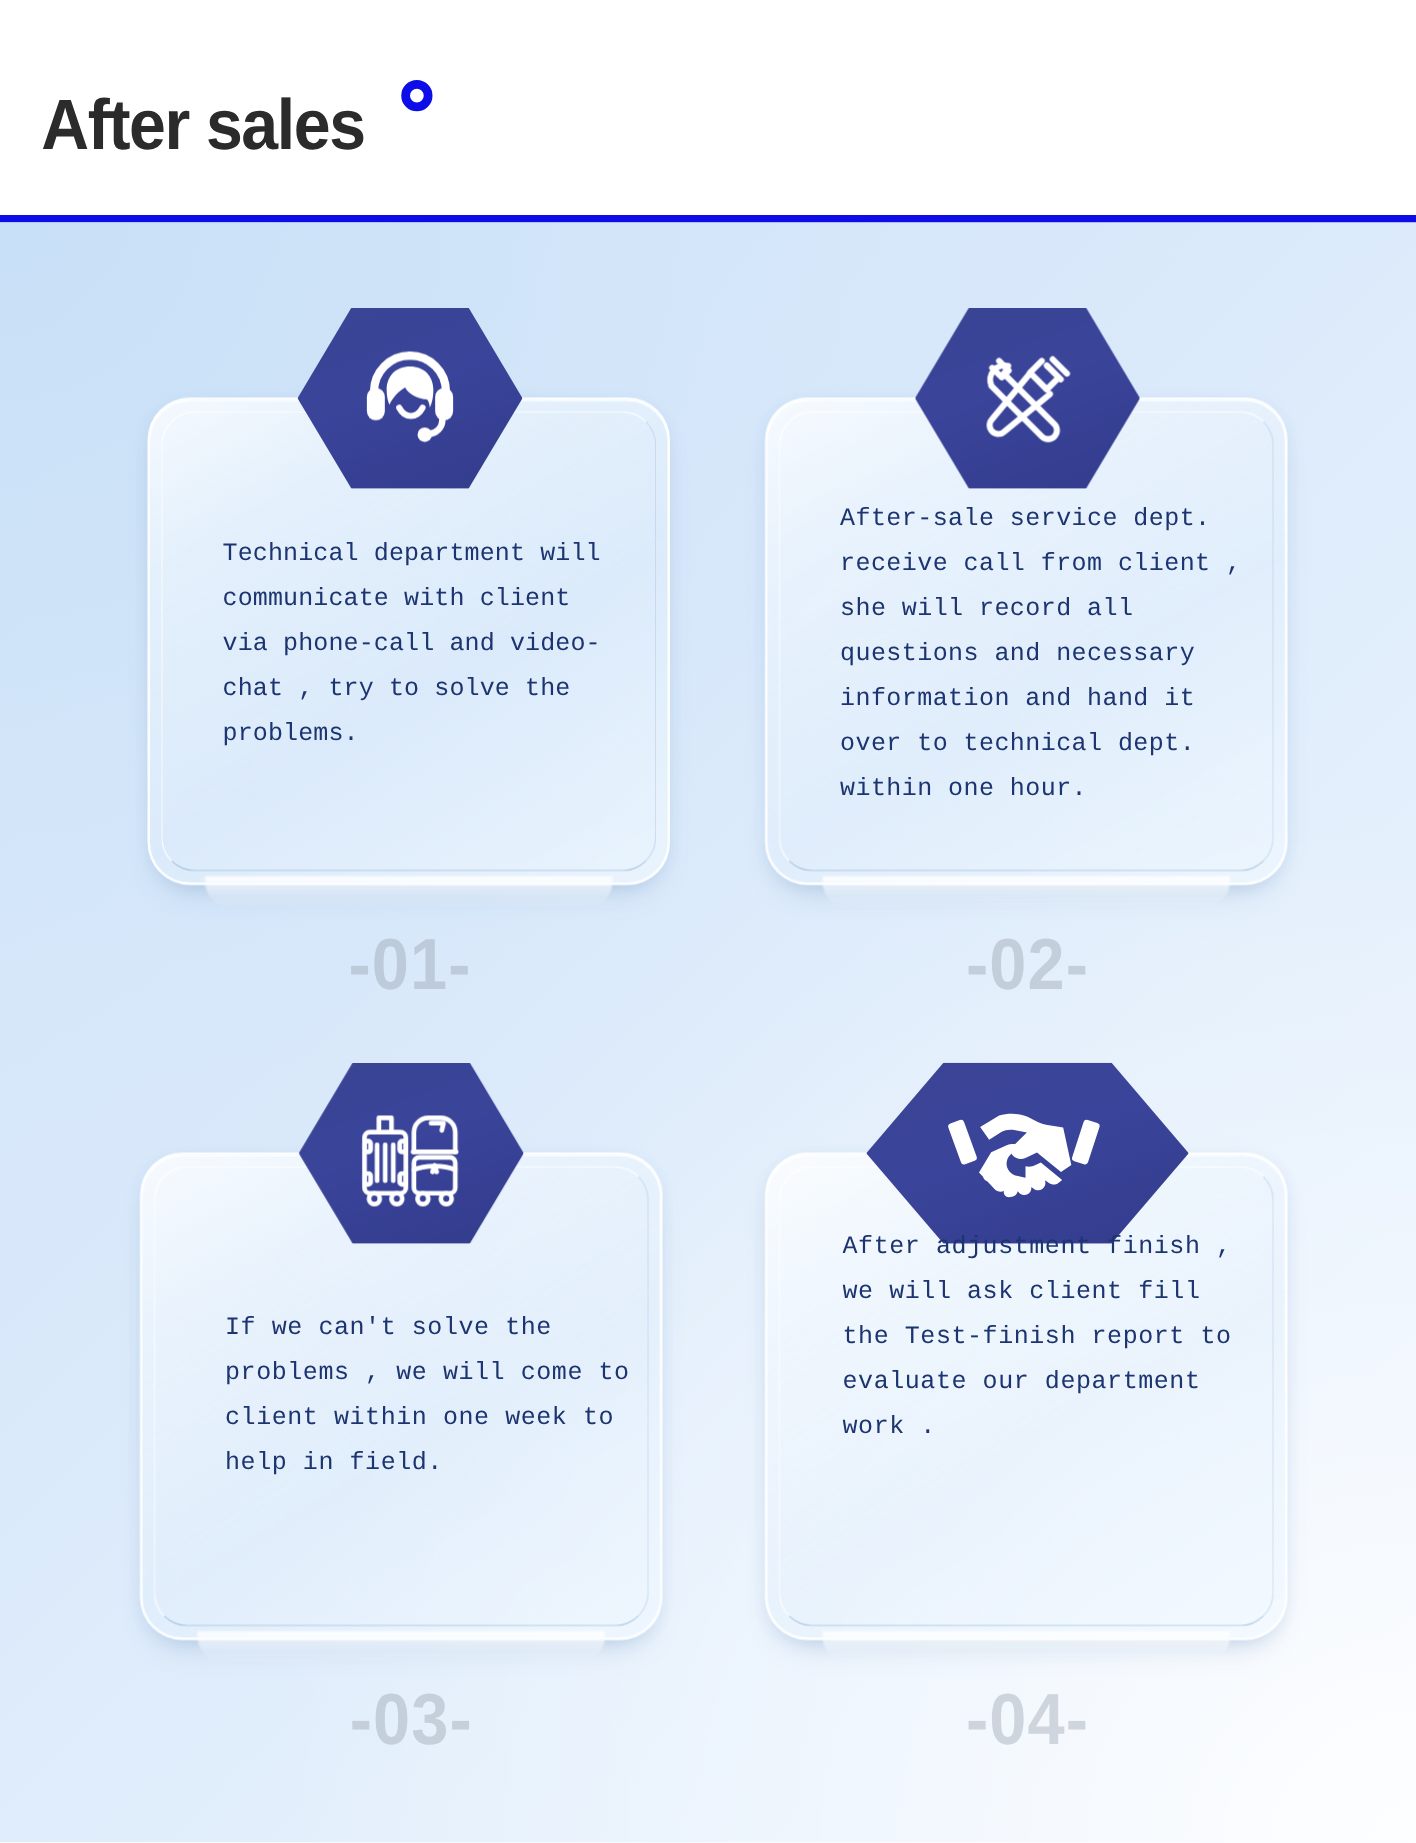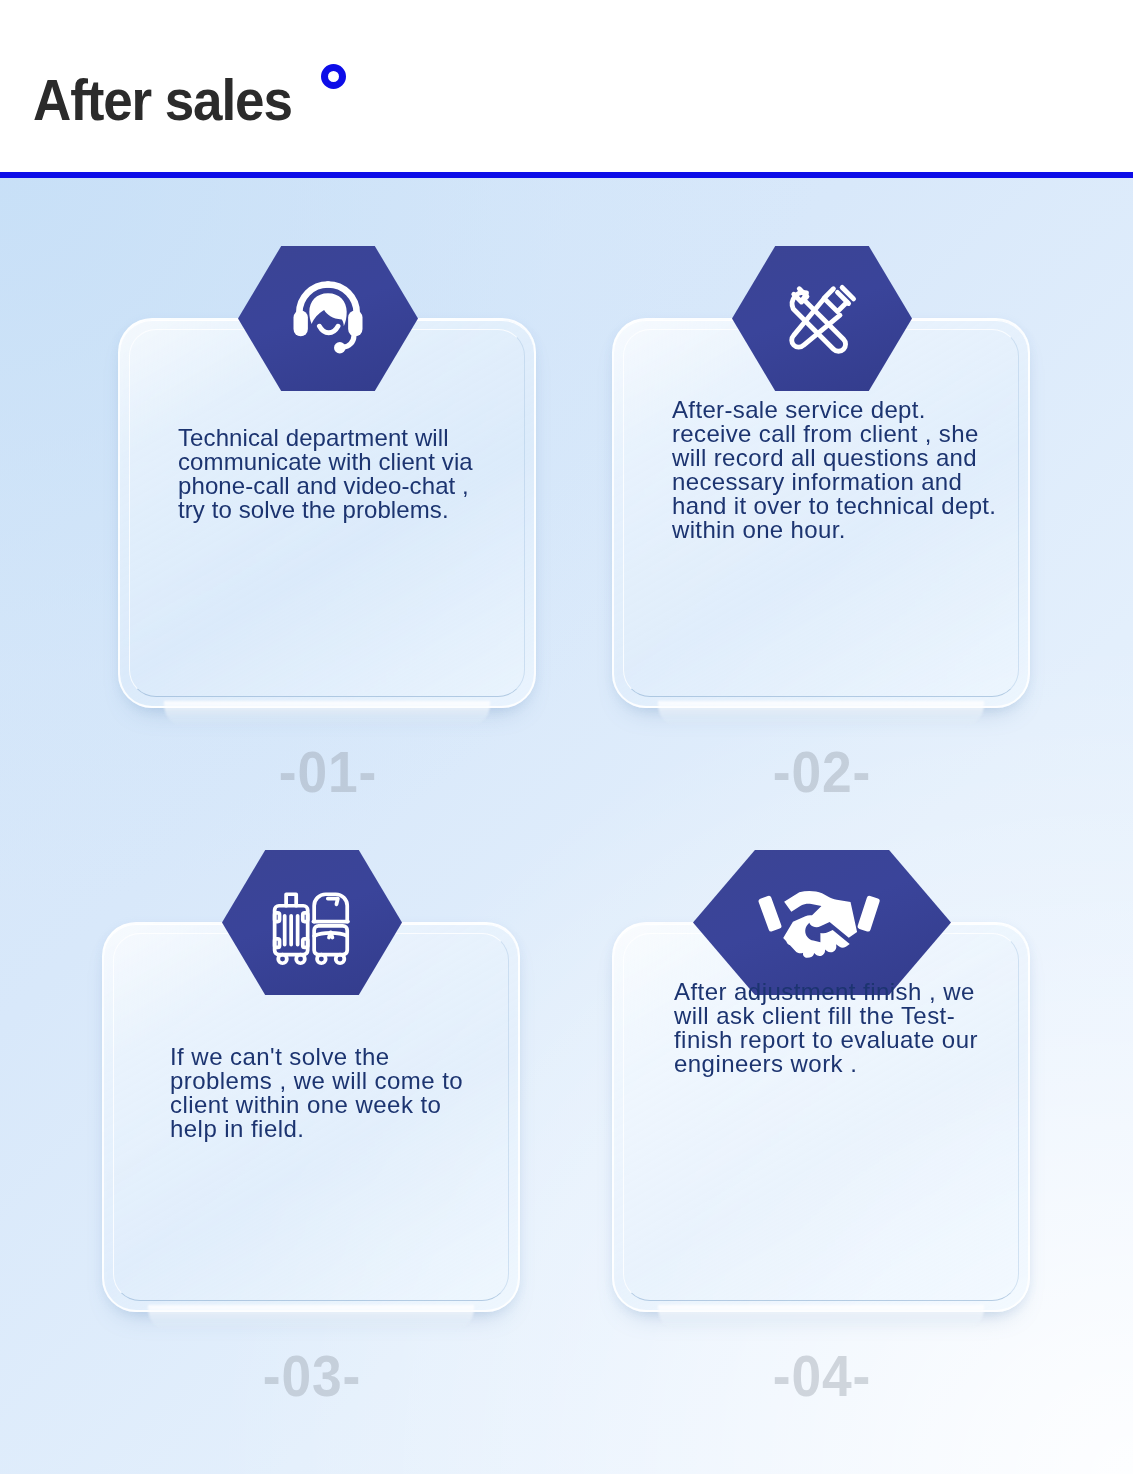--- a/index.html
+++ b/index.html
@@ -88,21 +88,21 @@
   }
 
   
   .cell {
     position: absolute;
     width: 420px;
     height: 600px;
   }
   .cell.c1 { left: 102px;  top: 68px; margin-left: 16px; }
   .cell.c2 { left: 612px;  top: 68px; }
-  .cell.c3 { left: 102px;  top: 672px; }
+  .cell.c3 { left: 112px;  top: 672px; padding-left: 14px; }
   .cell.c4 { left: 612px;  top: 672px; }
 
   
   .card {
     position: absolute;
     left: 0;
     top: 72px;
     width: 418px;
     height: 390px;
     border-radius: 34px;
@@ -158,24 +158,24 @@
   }
   .hex.wide { width: 258px; }
   .hex svg { display: block; }
 
   
   .card-text {
     position: absolute;
     left: 58px;
     right: 42px;
     top: 178px;
-    font-size: 24px;
-    line-height: 24px;
+    font-size: 20px;
+    line-height: 36px;
     color: #1c3470;
-    font-family: Liberation Sans, sans-serif;
+    font-family: Liberation Mono, monospace;
     letter-spacing: 0.1px;
   }
 
   
   .cell.c1 .card-text { left: 60px; right: 40px; top: 180px; }
   .cell.c2 .card-text { left: 60px; right: 34px; top: 152px; letter-spacing: 0.35px; }
   .cell.c3 .card-text { left: 68px; right: 34px; top: 195px; letter-spacing: 0.45px; }
   .cell.c4 .card-text { left: 62px; right: 34px; top: 130px; letter-spacing: 0.45px; }
 
   
@@ -288,19 +288,19 @@
               <rect x="4" y="12" width="10" height="26" rx="2" transform="rotate(-20 9 25)"></rect>
               <rect x="78" y="12" width="10" height="26" rx="2" transform="rotate(18 83 25)"></rect>
               <path d="M31 9c3.9-1.1 8.1-1.4 12.5-.6 3.2.6 6 1.9 8.6 3.5 2.3 1.4 4.6 2.3 7 2.7l10.3 1.6 4.9 22.5-6.2 4.3-14.4-11.8-6.9 3.3c-2.6 1.3-5.7.7-7.6-1.4-1.5-1.7-1.4-4.2.2-5.8l8.2-8.1-7.6-1.4c-2.6-.5-5.3-.1-7.7 1.1L25 23.6 19.6 16l11.4-7z"></path>
               <path d="M46.8 39.5c2 .5 4.1.2 6-.7l3.2-1.5 12.8 10.4-2.3 1.8c-1.6 1.3-3.9 1.3-5.6.1l-2.4-1.7.2 1.1c.3 1.7-.5 3.4-2 4.3-1.6 1-3.6.8-5-.3l-1.4-1.1v.8c0 1.7-1 3.2-2.6 3.8-1.6.6-3.4.2-4.6-1l-1-1c-.2 1.5-1.3 2.8-2.8 3.2-1.7.5-3.5-.2-4.4-1.7l-1-1.7c-1.9.9-4.2.5-5.7-1.1l-9.3-9.9 7.3-12.2 9.3-4.2c1.6-.7 3.4-.9 5.1-.6l3 .5-6 5.9c-2.7 2.7-2.9 7-.4 9.9 1.1 1.3 2.6 2.2 4.3 2.6l5.3 1.2z"></path>
               <path d="M26.5 43.6c1.1 1.2 1 3-.2 4.1-1.2 1.1-3 1-4.1-.2-1.1-1.2-1-3 .2-4.1 1.2-1.1 3-1 4.1.2z"></path>
               <path d="M32.4 48.9c1.1 1.2 1 3-.2 4.1-1.2 1.1-3 1-4.1-.2-1.1-1.2-1-3 .2-4.1 1.2-1.1 3-1 4.1.2z"></path>
               <path d="M38.8 53.2c1.1 1.2 1 3-.2 4.1-1.2 1.1-3 1-4.1-.2-1.1-1.2-1-3 .2-4.1 1.2-1.1 3-1 4.1.2z"></path>
             </svg>
           </span>
         </div>
-        <div class="card-text">After adjustment finish , we will ask client fill the Test-finish report to evaluate our engineers work .</div>
+        <div class="card-text">After adjustment finish , we will ask client fill the Test-finish report to evaluate our department work .</div>
         <div class="card-number">-04-</div>
       </div>
 
     </div>
   </div>
 </div>
 
 </body></html>

